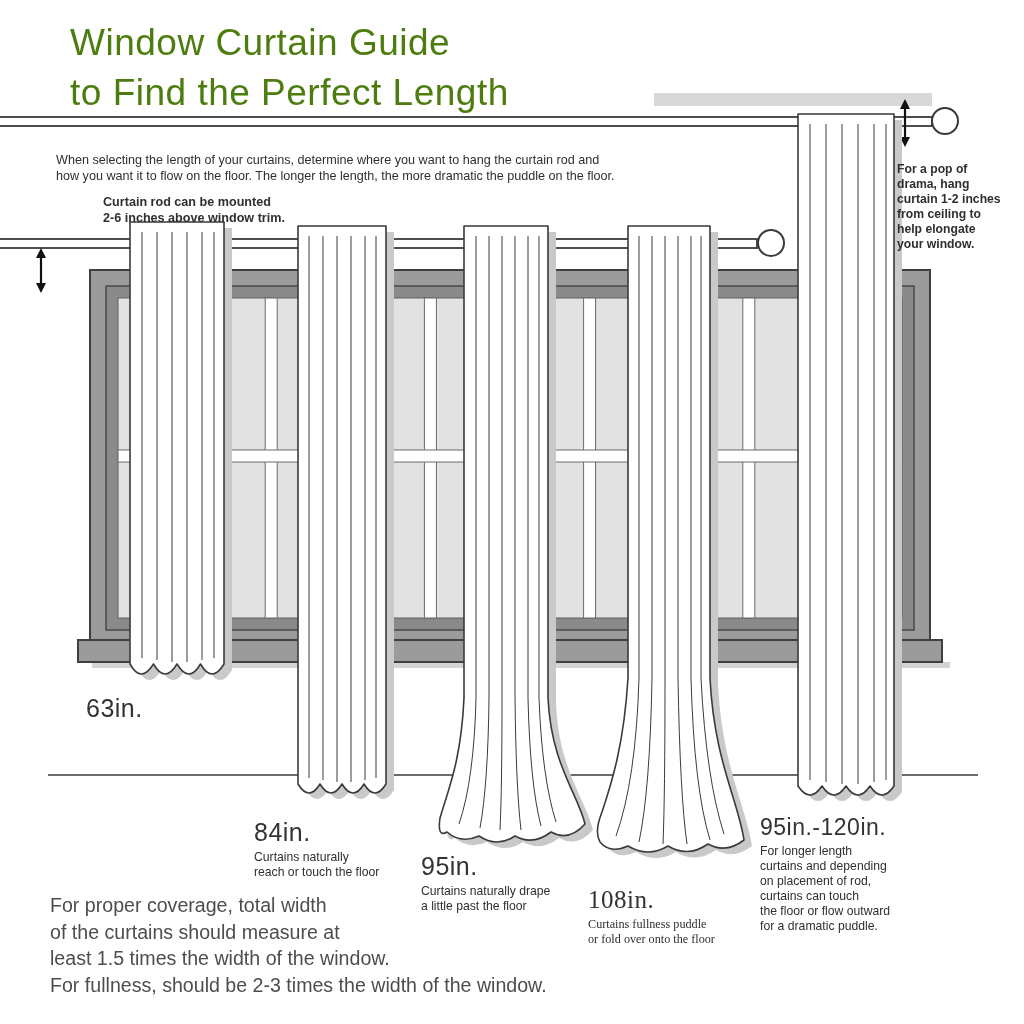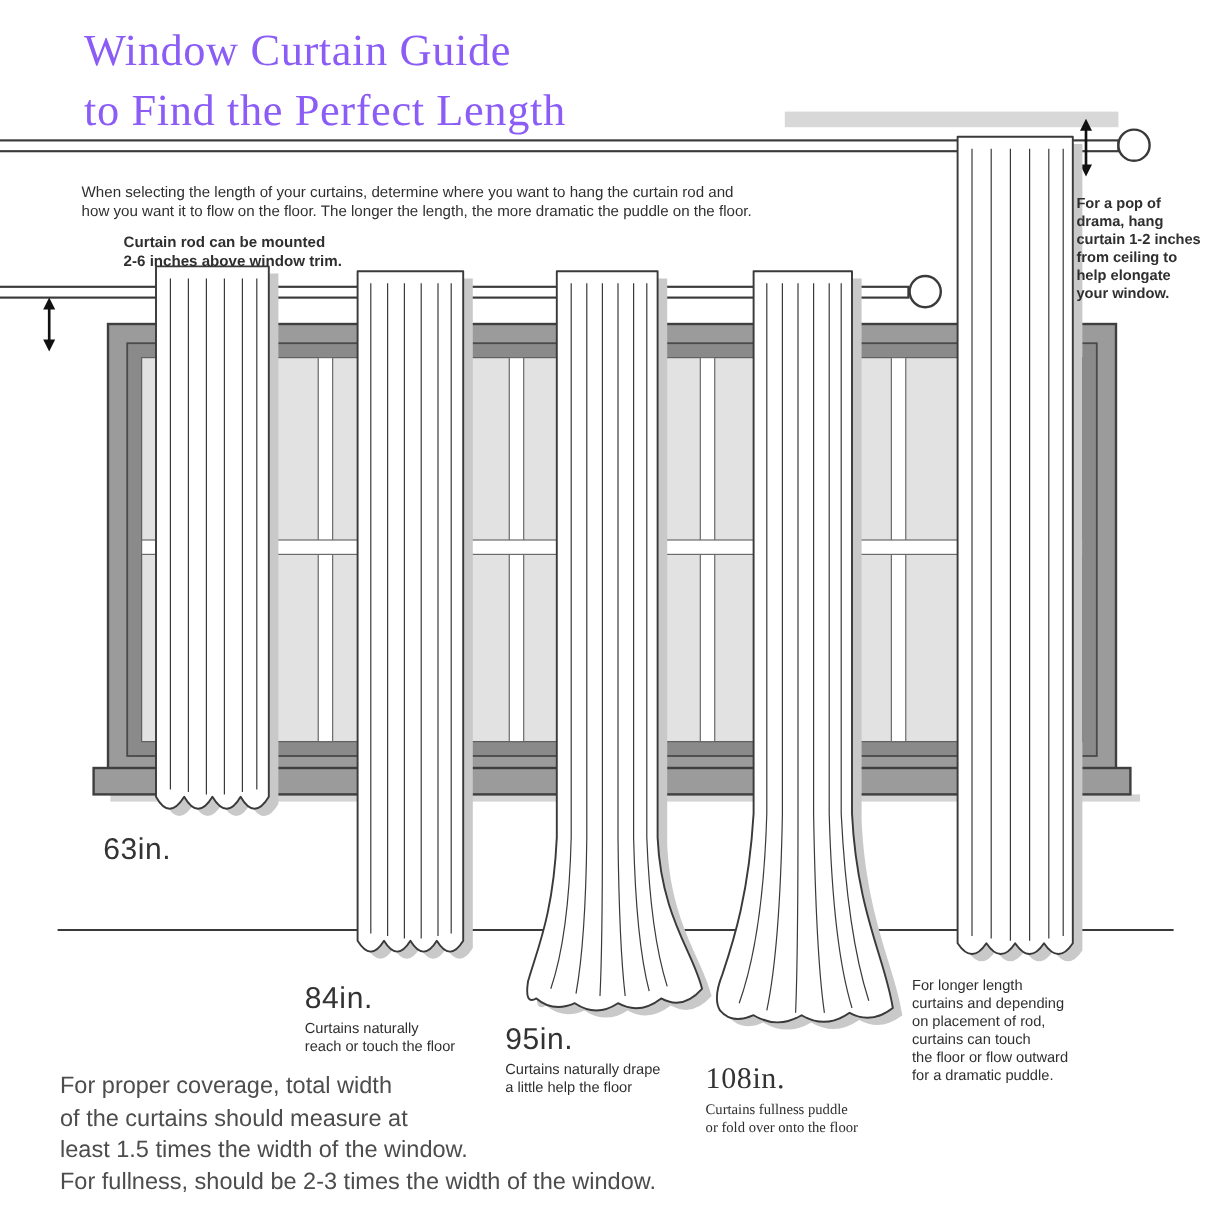--- a/index.html
+++ b/index.html
@@ -1,22 +1,22 @@
 <!DOCTYPE html>
 <html><head>
 <meta charset="utf-8">
 <style>
   html,body{margin:0;padding:0;background:#fff;}
   .stage{position:relative;width:1024px;height:1024px;background:#ffffff;overflow:hidden;
          font-family:"Liberation Sans",sans-serif;color:#2f2f2f;}
   .stage svg{position:absolute;left:0;top:0;}
   .t{position:absolute;white-space:pre-line;}
-  .title{left:70px;top:18px;font-size:37px;line-height:50px;color:#8b5cf6;
-         font-family:Liberation Serif, serif;letter-spacing:0.5px;}
-  .intro{left:68px;top:152px;width:660px;font-size:12.6px;line-height:16px;}
+  .title{left:70px;top:18px;font-size:37px;line-height:50px;color:#4d7c0f;
+         font-family:Liberation Sans, sans-serif;letter-spacing:0.5px;}
+  .intro{left:56px;top:152px;width:660px;font-size:12.6px;line-height:16px;}
   .rodnote{left:72px;top:194px;font-size:12.6px;line-height:16px;font-weight:bold;margin-left:31px;}
   .drama{left:897px;top:162px;width:120px;font-size:12.2px;line-height:15px;font-weight:bold;}
   .label{position:absolute;text-align:left;}
   .len{font-size:25px;color:#333;letter-spacing:0.5px;margin-bottom:3px;white-space:pre-line;}
   .len.small{font-size:23px;}
   .desc{font-size:12.2px;line-height:15px;white-space:pre-line;}
   .coverage{left:50px;top:892px;font-size:19.6px;line-height:26.5px;font-weight:normal;color:#4d4d4d;}
   .curtain-body{fill:#ffffff;stroke:#3a3a3a;stroke-width:1.6;stroke-linejoin:round;}
   .curtain-shadow{fill:#c9c9c9;stroke:none;}
   .fold{fill:none;stroke:#3a3a3a;stroke-width:1;}
@@ -159,30 +159,31 @@
 
   <div class="label" style="left:254px;top:818px;width:176px;">
     <div class="len">84in.</div>
     <div class="desc">Curtains naturally
 reach or touch the floor</div>
   </div>
 
   <div class="label" style="left:421px;top:852px;width:176px;">
     <div class="len">95in.</div>
     <div class="desc">Curtains naturally drape
-a little help the floor</div>
+a little past the floor</div>
   </div>
 
   <div class="label" style="left:588px;top:886px;width:176px;font-family:Liberation Serif, serif;">
     <div class="len">108in.</div>
     <div class="desc">Curtains fullness puddle
 or fold over onto the floor</div>
   </div>
 
   <div class="label" style="left:760px;top:814px;width:176px;">
+    <div class="len small">95in.-120in.</div>
     <div class="desc">For longer length
 curtains and depending
 on placement of rod,
 curtains can touch
 the floor or flow outward
 for a dramatic puddle.</div>
   </div>
 
   <div class="t coverage">For proper coverage, total width
 of the curtains should measure at

